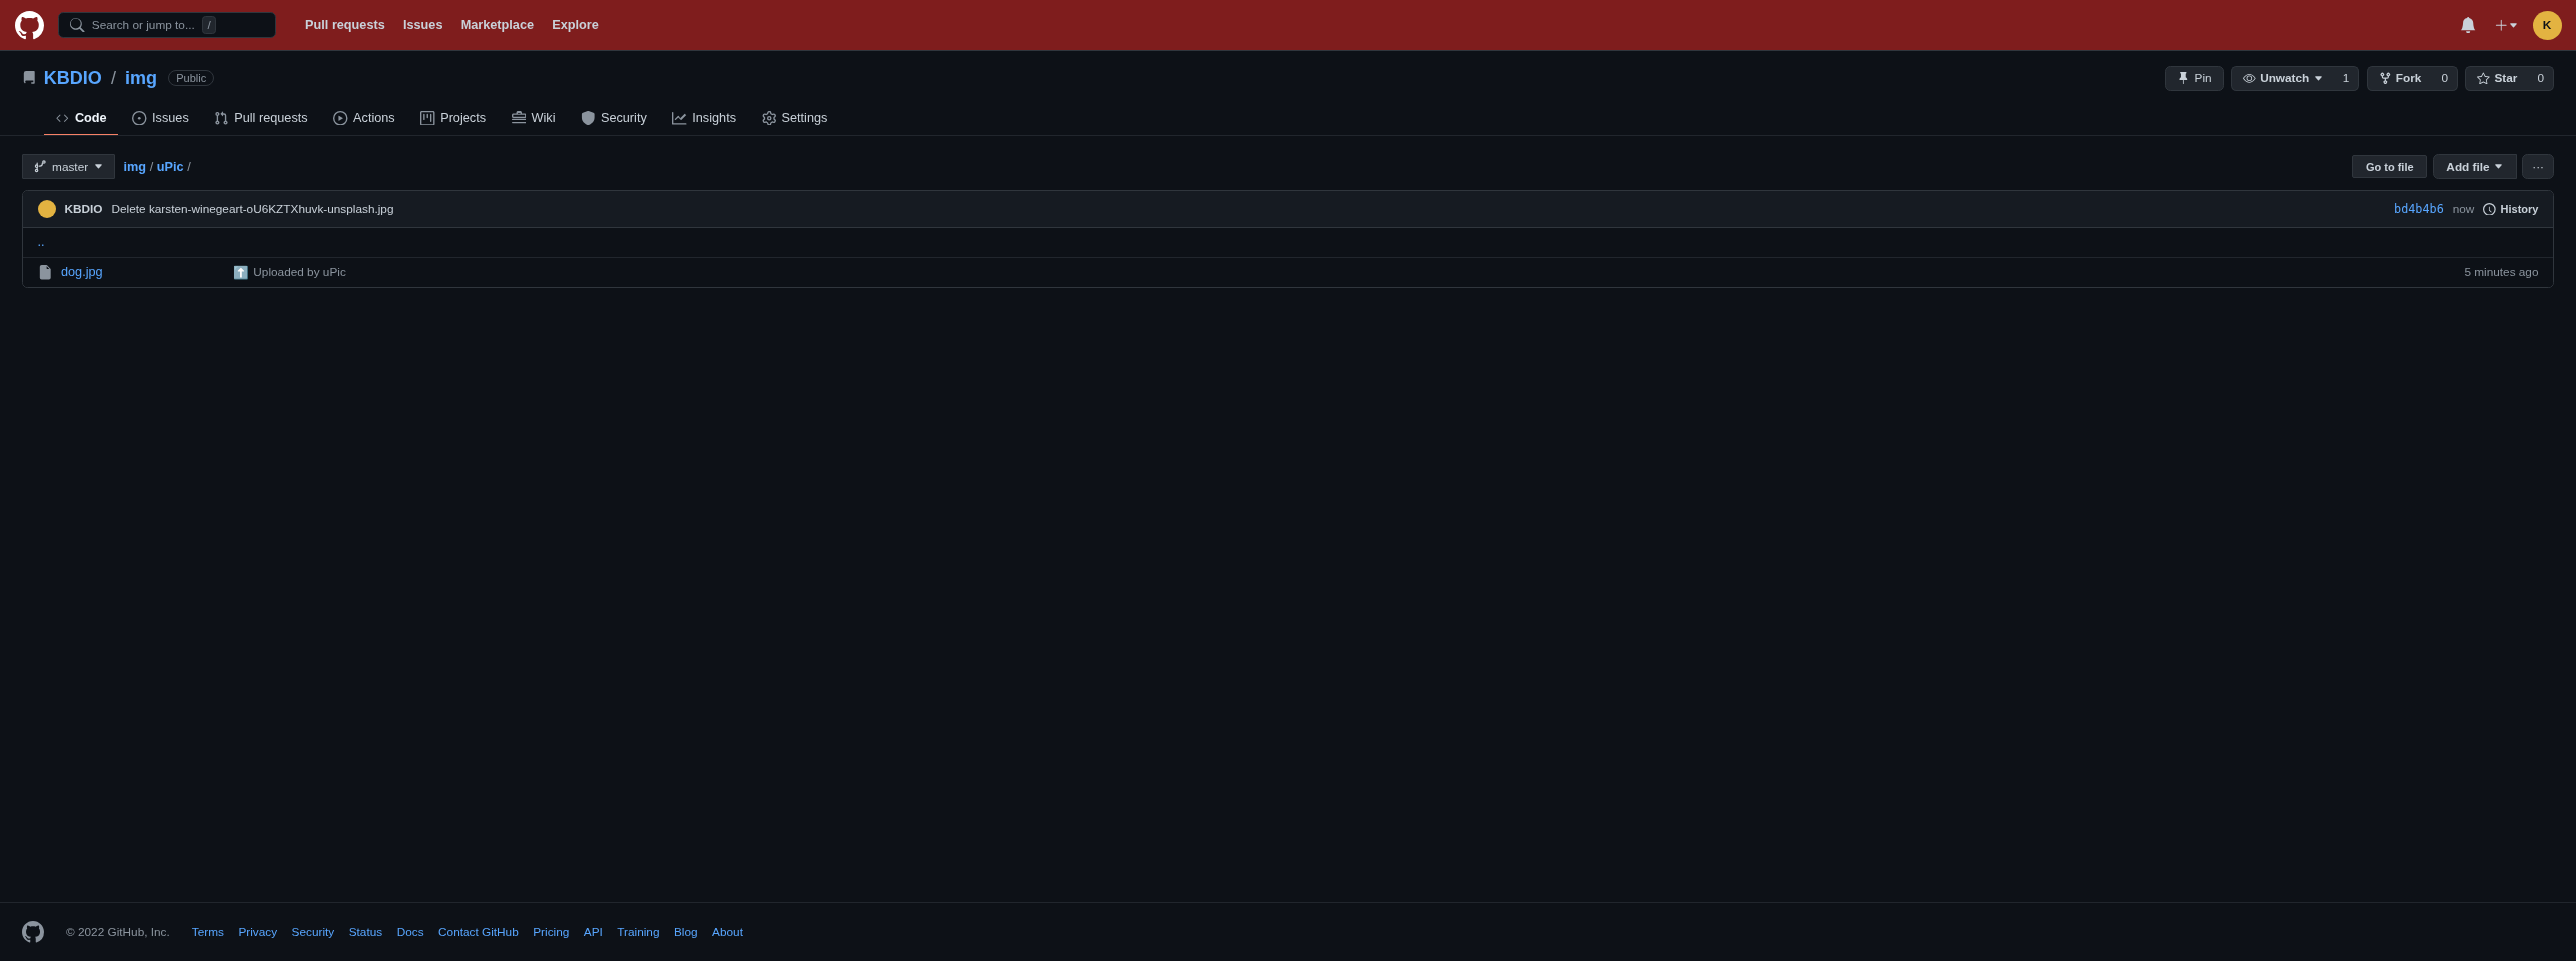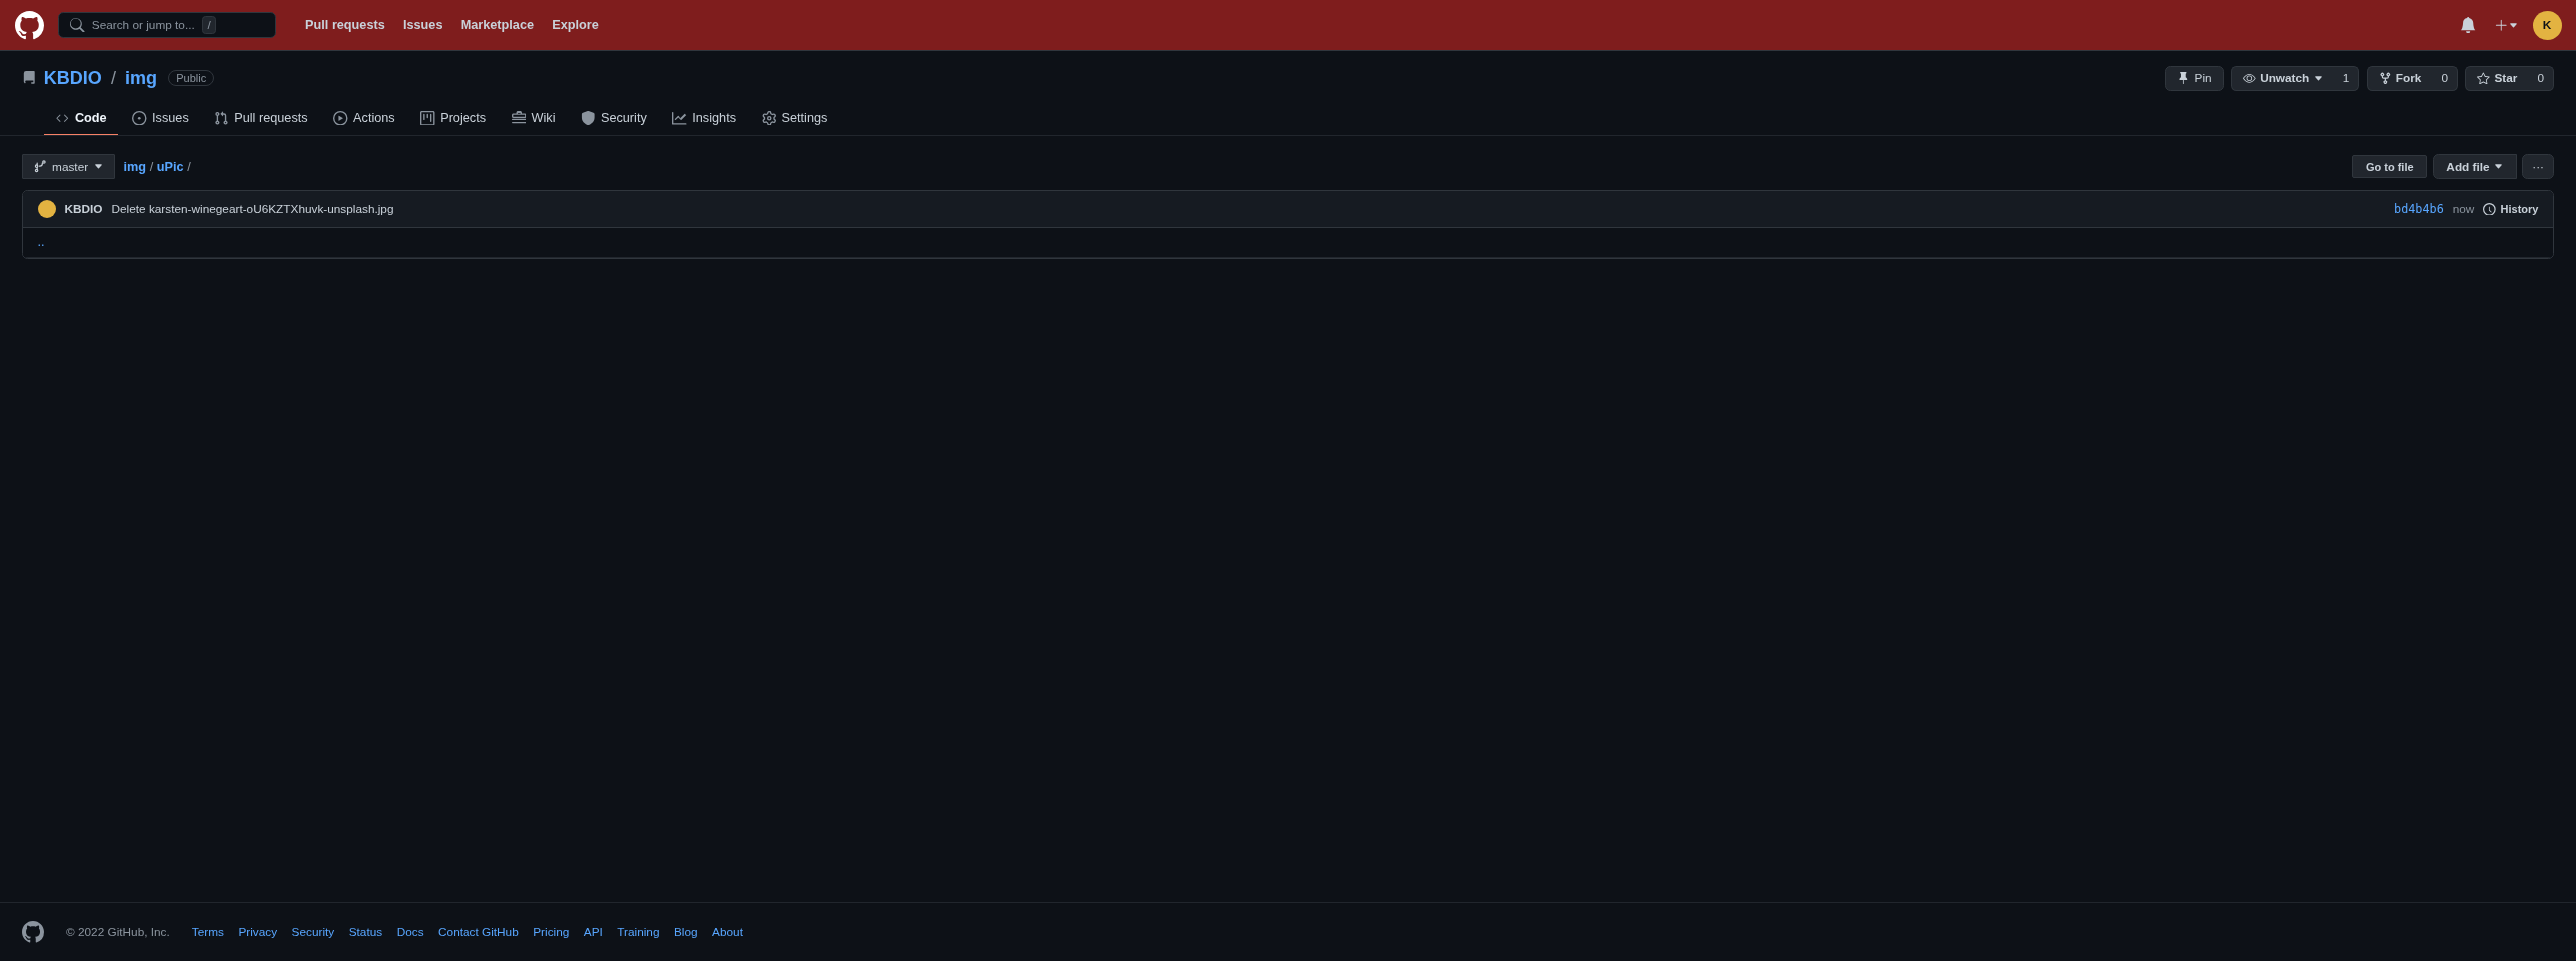--- a/index.html
+++ b/index.html
@@ -567,20 +567,31 @@
           </svg>
           <span>History</span>
         </a>
       </div>
     </div>
 
     <div class="dotdot-row">
       <span>..</span>
     </div>
 
+    <div class="file-row">
+      <svg class="file-icon" width="14.5" height="14.5" fill="currentColor" viewBox="0 0 16 16">
+        <path d="M4 0h5.293A1 1 0 0 1 10 .293L13.707 4a1 1 0 0 1 .293.707V14a2 2 0 0 1-2 2H4a2 2 0 0 1-2-2V2a2 2 0 0 1 2-2zm5.5 1.5v2a1 1 0 0 0 1 1h2L9.5 1.5z"></path>
+      </svg>
+      <a class="file-name" href="#">dog.jpg</a>
+      <div class="file-commit">
+        <span class="file-commit-emoji">⬆️</span>
+        <span>Uploaded by uPic</span>
+      </div>
+      <span class="file-time">5 minutes ago</span>
+    </div>
   </div>
 </div>
 
 <footer class="footer">
   <svg class="footer-logo" width="22" height="22" fill="#8b949e" viewBox="0 0 16 16">
     <path d="M8 0C3.58 0 0 3.58 0 8c0 3.54 2.29 6.53 5.47 7.59.4.07.55-.17.55-.38
       0-.19-.01-.82-.01-1.49-2.01.37-2.53-.49-2.69-.94-.09-.23-.48-.94-.82-1.13
       -.28-.15-.68-.52-.01-.53.63-.01 1.08.58 1.23.82.72 1.21 1.87.87 2.33.66
       .07-.52.28-.87.51-1.07-1.78-.2-3.64-.89-3.64-3.95 0-.87.31-1.59.82-2.15
       -.08-.2-.36-1.02.08-2.12 0 0 .67-.21 2.2.82.64-.18 1.32-.27 2-.27

